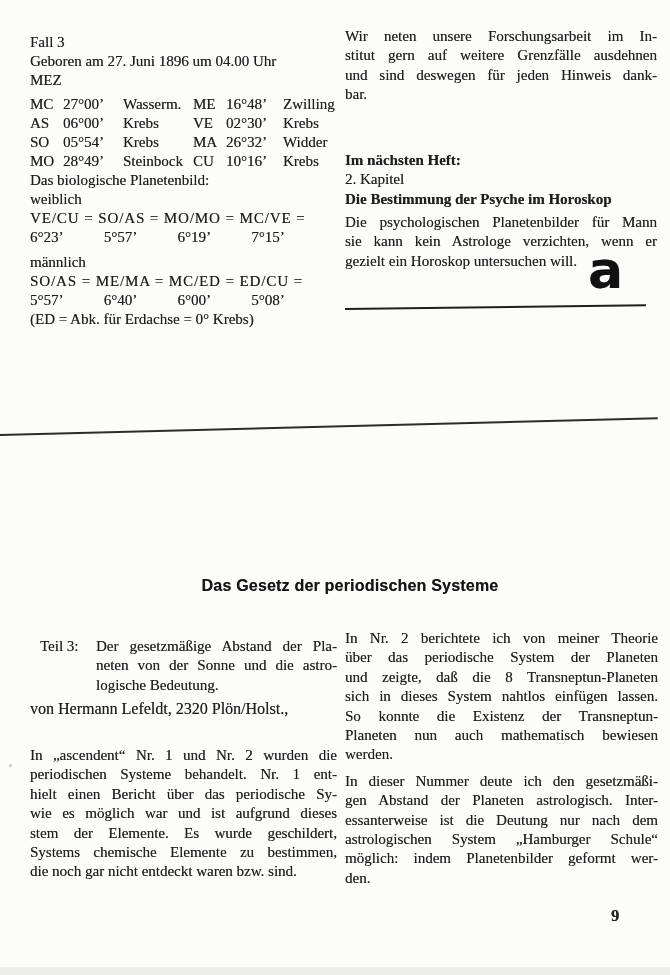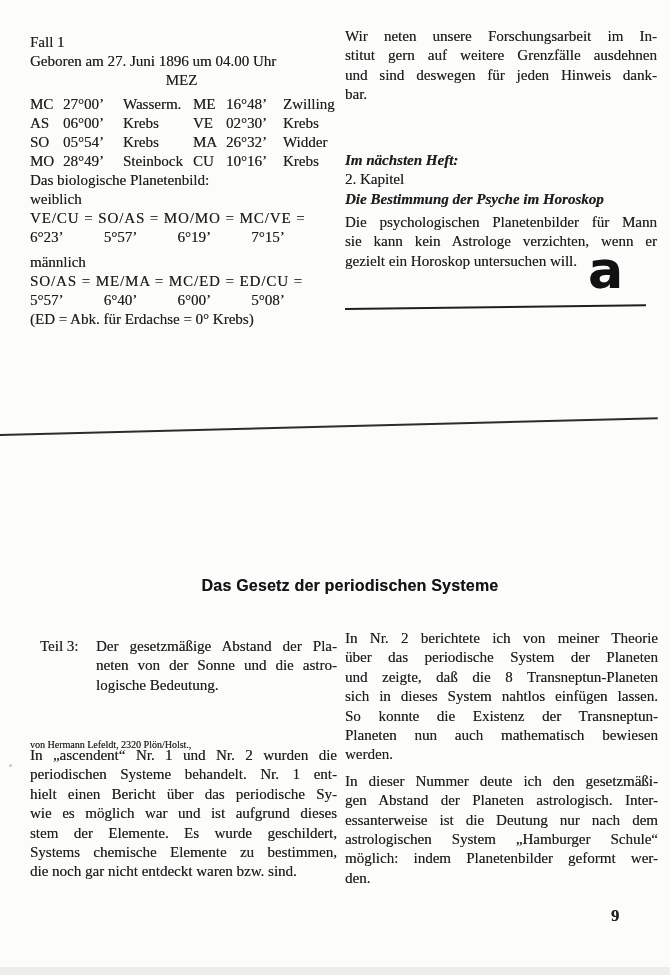--- a/index.html
+++ b/index.html
@@ -4,69 +4,69 @@
 <style>
   html,body{margin:0;padding:0;}
   body{width:670px;height:975px;background:#fcfcfb;position:relative;overflow:hidden;
        font-family:"Liberation Serif", serif;color:#1e1e1e;}
   .page{position:absolute;inset:0;}
   .txt{text-shadow:0.2px 0.2px 0.4px rgba(10,10,10,0.55);}
   section{position:absolute;}
 
   
   .tl{left:30px;top:33px;width:306px;font-size:15px;line-height:19px;}
-  .mez{text-align:center;padding-right:3px;}
+  .mez{text-align:left;padding-right:3px;}
   .pos-table{margin-top:5px;}
   .pos-row{display:grid;grid-template-columns:33px 60px 70px 33px 57px auto;white-space:nowrap;}
   .bio{margin-top:0;}
   .formula{letter-spacing:0.9px;white-space:nowrap;}
   .vals span{display:inline-block;width:70px;}
   .male-label{margin-top:6px;}
 
   
   .tr{left:345px;top:27px;width:312px;font-size:15px;line-height:19.3px;}
   .j{text-align:justify;text-align-last:justify;}
-  .b{font-weight:bold;font-style:italic;}
+  .b{font-weight:bold;}
   .nih{margin-top:47px;}
   .p2{margin-top:4px;}
 
   .logo-a{position:absolute;left:588px;top:244px;font-family:"DejaVu Sans",sans-serif;
           font-weight:bold;font-size:52px;line-height:1;color:#111;}
   .rule-right{position:absolute;left:345px;top:308px;width:301px;border-top:2px solid #1f1f1f;
           transform:rotate(-0.7deg);transform-origin:left center;}
   .rule-mid{position:absolute;left:-3px;top:434px;width:661px;border-top:2px solid #2c2c2c;
           transform:rotate(-1.45deg);transform-origin:left center;}
 
   
   .heading{position:absolute;left:0;top:577px;width:670px;margin:0;padding-left:30px;box-sizing:border-box;
           text-align:center;font-family:"Liberation Sans",sans-serif;font-weight:bold;font-size:16px;
           letter-spacing:0.2px;color:#141414;}
 
   
   .bl-teil{left:40px;top:637px;width:297px;font-size:15px;line-height:19.3px;display:flex;}
   .teil-label{flex:0 0 56px;}
   .teil-text{width:241px;}
-  .byline{position:absolute;left:30px;top:739px;font-size:10px;}
+  .byline{position:absolute;left:30px;top:700px;font-size:16px;}
   .bl-p{left:30px;top:746px;width:307px;font-size:15px;line-height:19.4px;}
 
   
   .br{left:345px;top:629px;width:313px;font-size:15px;line-height:19.4px;}
   .brp2{margin-top:7px;}
 
   .pageno{position:absolute;left:611px;top:906px;font-size:16.5px;font-weight:bold;}
   .bottom-strip{position:absolute;left:0;right:0;bottom:0;height:8px;background:#ededec;}
   .speck{position:absolute;left:9px;top:764px;width:3px;height:3px;border-radius:50%;background:#c9c9c9;}
 </style>
 </head>
 <body>
 
 <div class="page txt">
 
   <section class="tl">
-    <div>Fall 1</div>
+    <div>Fall 3</div>
     <div>Geboren am 27. Juni 1896 um 04.00 Uhr</div>
     <div class="mez">MEZ</div>
 
     <div class="pos-table">
       <div class="pos-row">
         <span>MC</span>
         <span>27°00’</span>
         <span>Wasserm.</span>
         <span>ME</span>
         <span>16°48’</span>

